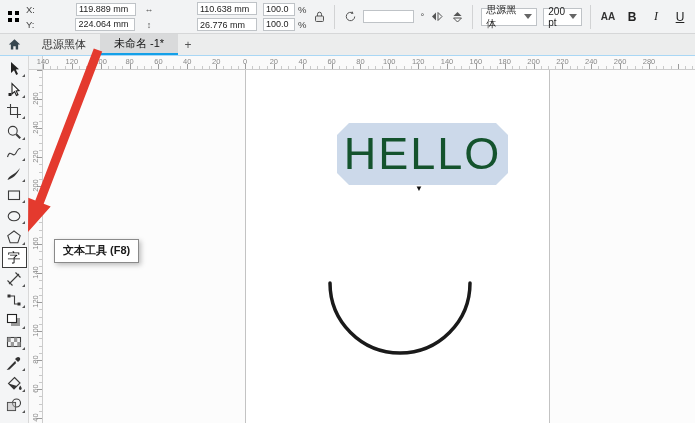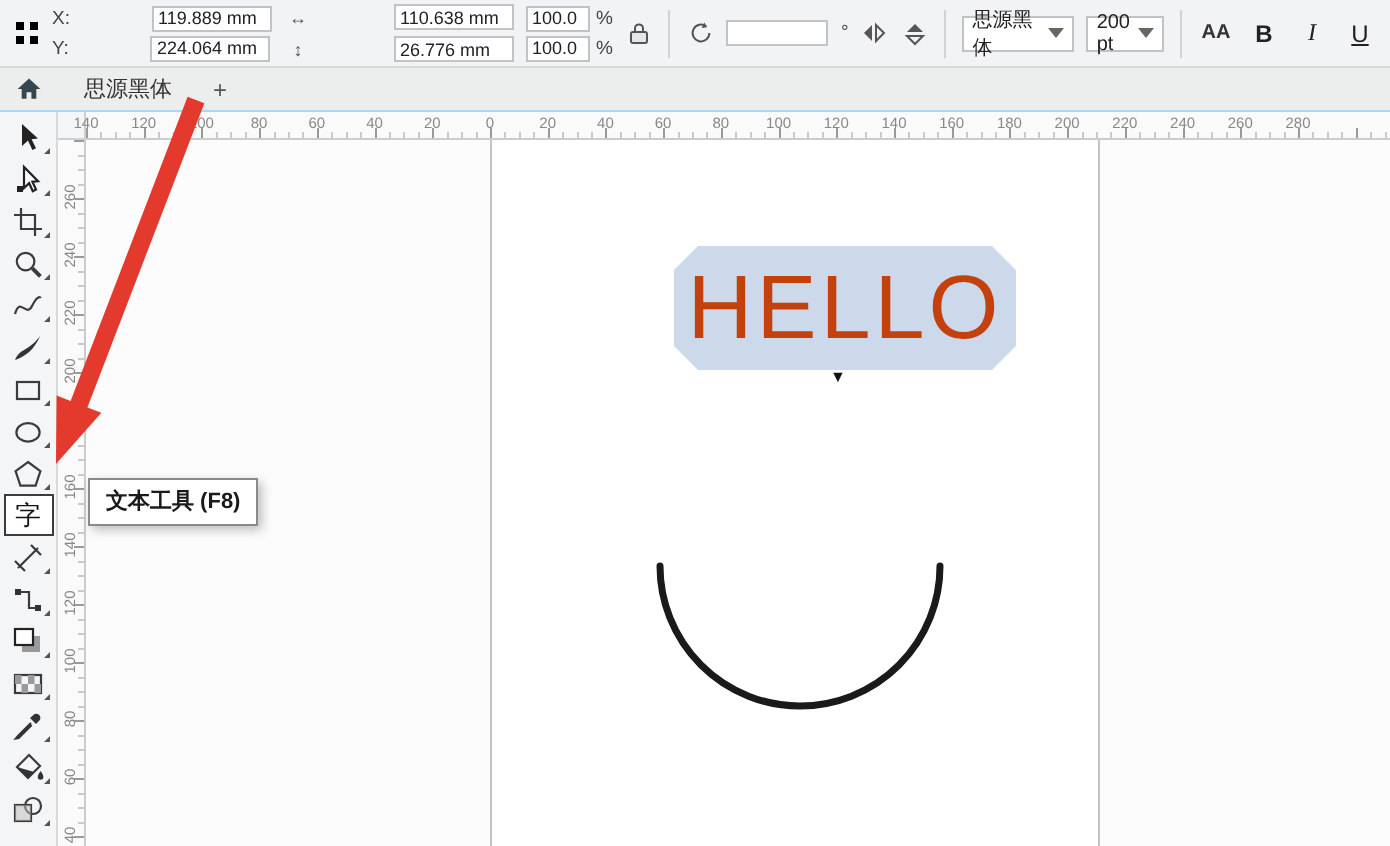--- a/index.html
+++ b/index.html
@@ -56,27 +56,27 @@
     border-left:3px solid transparent; border-bottom:3px solid #555; }
   .tool.selected { border:1px solid #3c3c3c; background:#ffffff; }
   #text-tool-glyph { font-size:13px; color:#111; line-height:1; }
 
   
   #canvas { position:absolute; left:43px; top:70px; width:652px; height:353px; background:#fcfcfc; overflow:hidden; }
   #page { position:absolute; left:202px; top:-30px; width:305px; height:500px; background:#ffffff; border:1px solid #c3c3c3; }
   #hello-box { position:absolute; left:294px; top:53px; width:171px; height:62px; background:#ccd9ea;
     clip-path:polygon(12px 0,159px 0,171px 12px,171px 50px,159px 62px,12px 62px,0 50px,0 12px);
     display:flex; align-items:center; justify-content:center; }
-  #hello-text { font-size:45px; letter-spacing:2px; color:#c2410c; font-family:"Liberation Sans",sans-serif; }
+  #hello-text { font-size:45px; letter-spacing:2px; color:#14532d; font-family:"Liberation Sans",sans-serif; }
   #text-frame-marker { position:absolute; left:372px; top:114px; font-size:8px; color:#111; }
   #smile-svg { position:absolute; left:0; top:0; }
 
   
   #overlay-arrow { position:absolute; left:0; top:0; width:695px; height:423px; pointer-events:none; z-index:70; }
-  #tooltip { position:absolute; left:44px; top:239px; background:#ffffff; border:1px solid #8a8a8a;
+  #tooltip { position:absolute; left:54px; top:239px; background:#ffffff; border:1px solid #8a8a8a;
     box-shadow:2px 2px 5px rgba(0,0,0,.25); padding:3px 8px 4px 8px; z-index:60; white-space:nowrap; }
   #tooltip .tt-title { font-size:11px; font-weight:bold; color:#1a1a1a; }
   #tooltip .tt-desc { font-size:11px; color:#555; margin-top:1px; }
 </style>
 </head>
 <body>
 
 <div id="property-bar">
   <span class="pb-icon">
     <svg width="13" height="13" viewBox="0 0 13 13">
@@ -159,20 +159,21 @@
   <button class="fmt-btn fmt-u">U</button>
 </div>
 
 <div id="tab-bar">
   <div id="home-btn">
     <svg width="13" height="13" viewBox="0 0 16 16">
         <path d="M8 1.5 L15 8 H12.5 V14 H9.5 V10 H6.5 V14 H3.5 V8 H1 Z" fill="#37474f" stroke="none"></path>
       </svg>
   </div>
   <div class="doc-tab">思源黑体</div>
+  <div class="doc-tab active" style="border-bottom-color: rgb(20, 160, 232);">未命名 -1*</div>
   <div id="new-tab-btn">+</div>
 </div>
 
 <div id="ruler-corner"></div>
 <div id="h-ruler">
     <span style="left: 0px;">140</span>
     <span style="left: 28.857px;">120</span>
     <span style="left: 57.714px;">100</span>
     <span style="left: 86.571px;">80</span>
     <span style="left: 115.428px;">60</span>

